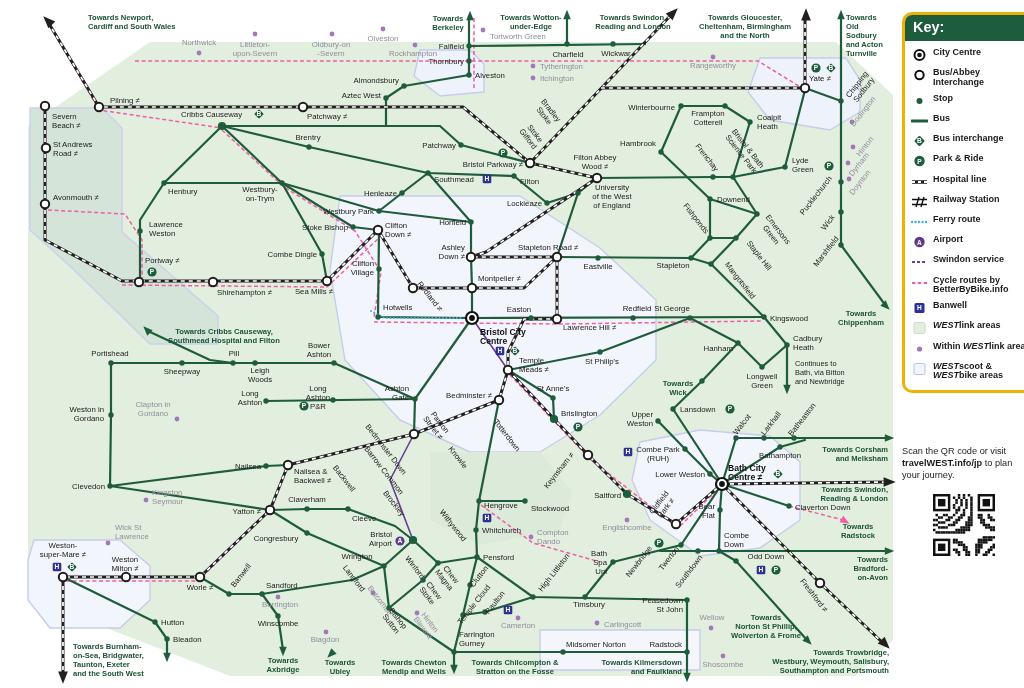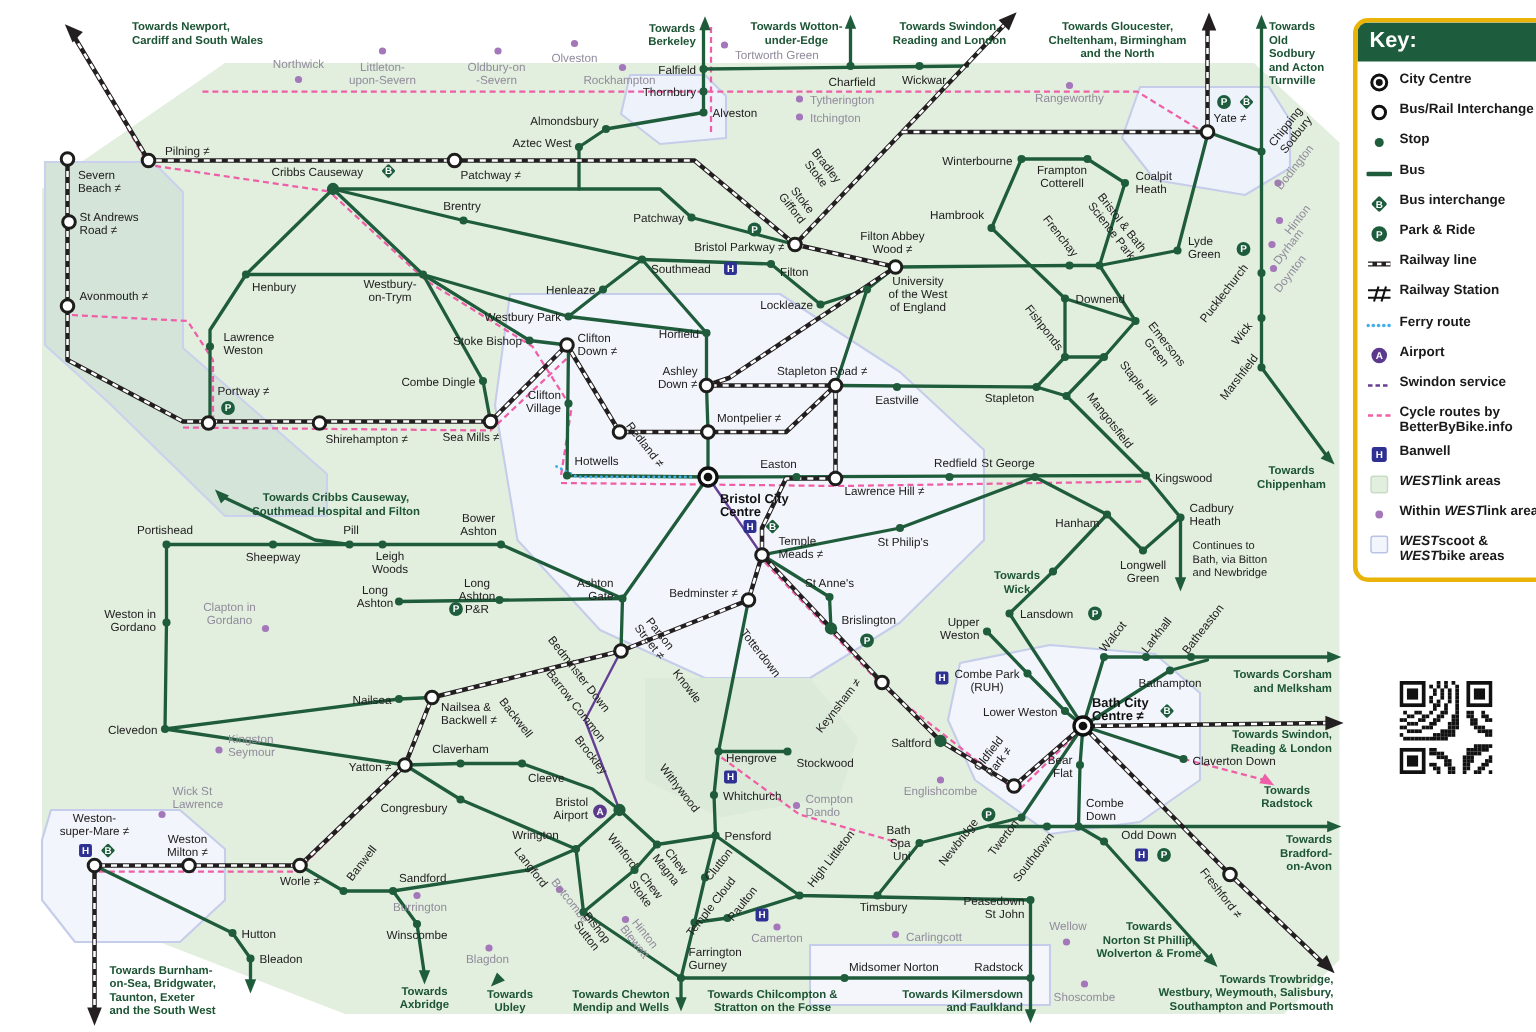--- a/index.html
+++ b/index.html
@@ -964,21 +964,21 @@
           </svg>
         </span>
         <span><span>City Centre</span></span>
       </div>
       <div class="key-item">
         <span class="key-icon">
           <svg width="17" height="14" viewBox="0 0 17 14">
             <circle cx="8.5" cy="7" r="4.2" fill="#fff" stroke="#111" stroke-width="2"></circle>
           </svg>
         </span>
-        <span><span>Bus/Rail Interchange</span></span>
+        <span><span>Bus/Abbey Interchange</span></span>
       </div>
       <div class="key-item">
         <span class="key-icon">
           <svg width="17" height="14" viewBox="0 0 17 14">
             <circle cx="8.5" cy="7" r="3" fill="#1f5c3b"></circle>
           </svg>
         </span>
         <span><span>Stop</span></span>
       </div>
       <div class="key-item">
@@ -1007,21 +1007,21 @@
         </span>
         <span><span>Park &amp; Ride</span></span>
       </div>
       <div class="key-item">
         <span class="key-icon">
           <svg width="17" height="14" viewBox="0 0 17 14">
             <line x1="1" y1="7" x2="16" y2="7" stroke="#231f20" stroke-width="3.4"></line>
             <line x1="1" y1="7" x2="16" y2="7" stroke="#fff" stroke-width="1.8" stroke-dasharray="3 3"></line>
           </svg>
         </span>
-        <span><span>Railway line</span></span>
+        <span><span>Hospital line</span></span>
       </div>
       <div class="key-item">
         <span class="key-icon">
           <svg width="17" height="14" viewBox="0 0 17 14">
             <path d="M1,4.5 H16 M1,9.5 H16 M5,12 L8,2 M10,12 L13,2" stroke="#111" stroke-width="1.4" fill="none"></path>
           </svg>
         </span>
         <span><span>Railway Station</span></span>
       </div>
       <div class="key-item">
@@ -1088,20 +1088,21 @@
             <rect x="3" y="1.5" width="11" height="11" rx="1.5" fill="#f2f5fb" stroke="#b9c3e6"></rect>
           </svg>
         </span>
         <span><i class="bi">WEST</i><span>scoot &amp; </span><i class="bi">WEST</i><span>bike areas</span></span>
       </div>
     </div>
 </div>
 
 <div class="side-notes" id="side-notes">
   <div id="notes-paras">
+      <p><span>Scan the QR code or visit </span><b>travelWEST.info/jp</b><span> to plan your journey.</span></p>
     </div>
   <div class="qr-wrap">
     <svg id="qr" width="62" height="62" viewBox="0 0 62 62">
         <rect x="0" y="0" width="62" height="62" fill="#fff"></rect>
         <rect x="0" y="24.8" width="2.48" height="2.48" fill="#111"></rect>
         <rect x="0" y="29.759999999999998" width="2.48" height="2.48" fill="#111"></rect>
         <rect x="0" y="34.72" width="2.48" height="2.48" fill="#111"></rect>
         <rect x="2.48" y="19.84" width="2.48" height="2.48" fill="#111"></rect>
         <rect x="2.48" y="24.8" width="2.48" height="2.48" fill="#111"></rect>
         <rect x="2.48" y="29.759999999999998" width="2.48" height="2.48" fill="#111"></rect>

